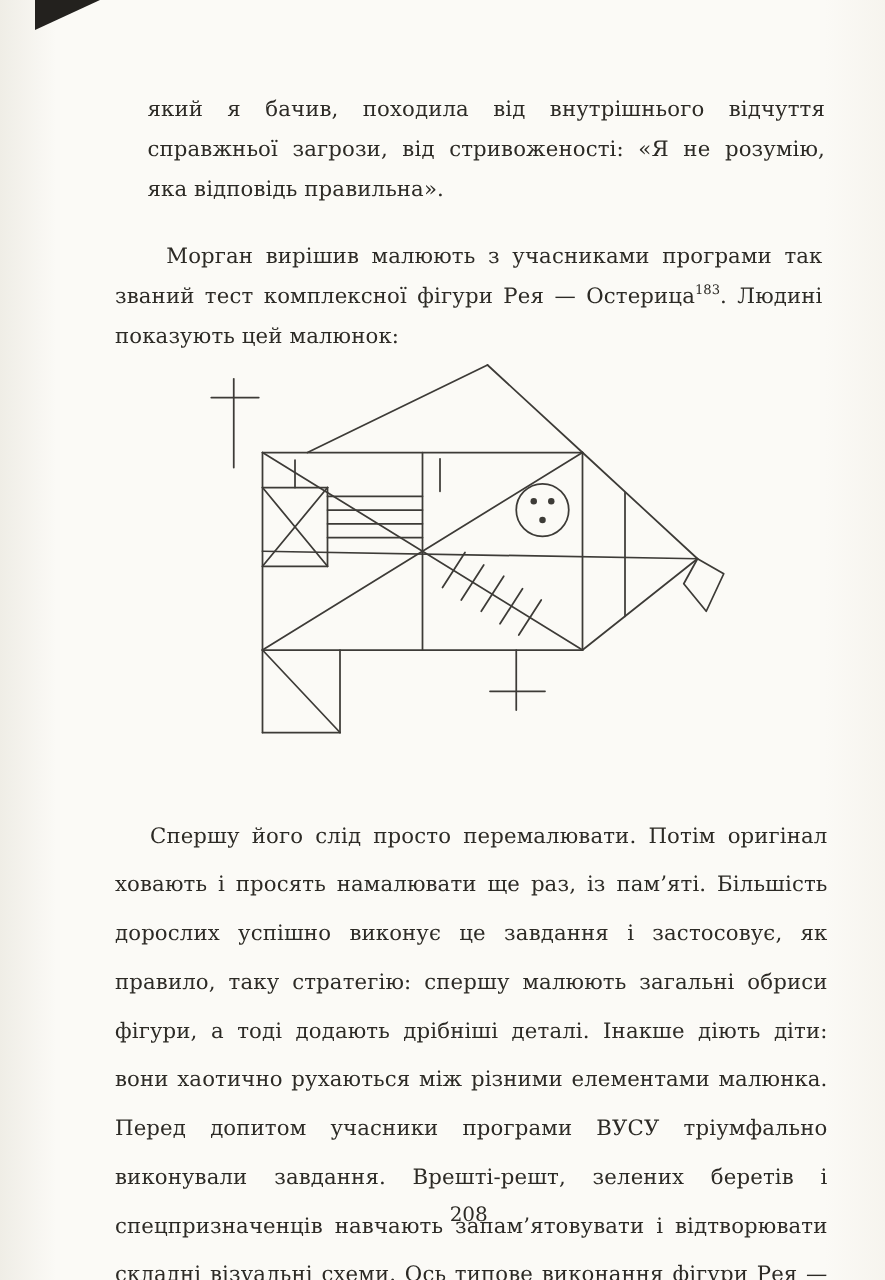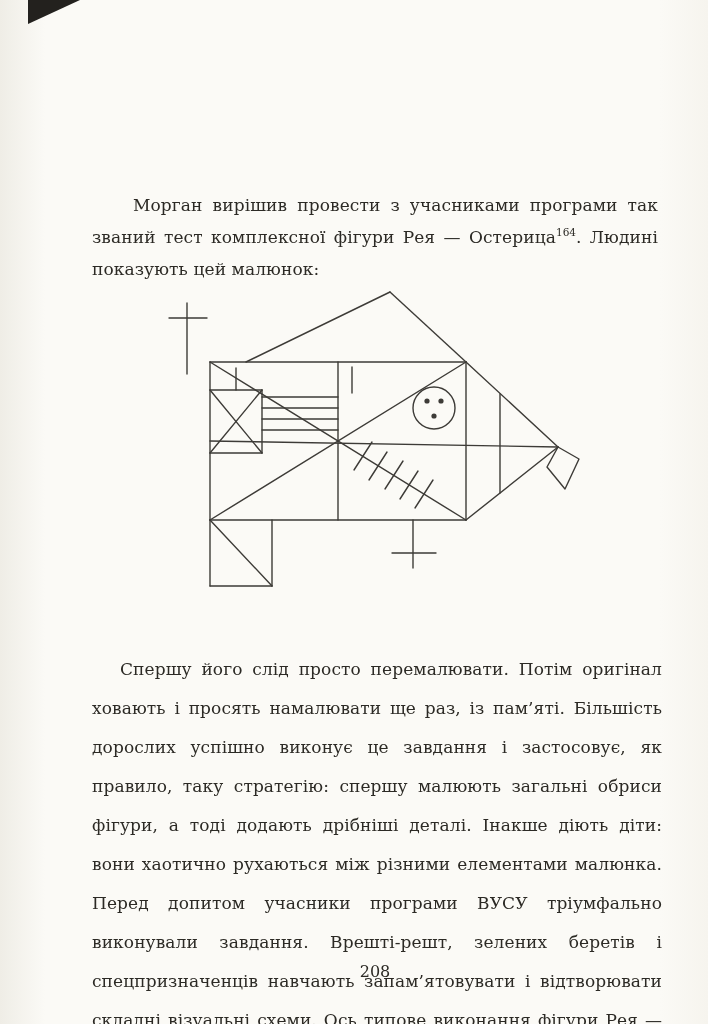--- a/index.html
+++ b/index.html
@@ -42,22 +42,23 @@
     border-right:52px solid transparent;
   }
 </style>
 </head>
 <body>
 
 <div class="page">
 
   <div class="corner-artifact"></div>
 
+  <p class="para p1">який я бачив, походила від внутрішнього відчуття справжньої загрози, від стривоженості: «Я не розумію, яка відповідь правильна».</p>
 
-  <p class="para p2"><span>Морган вирішив провести з учасниками програми так званий тест комплексної фігури Рея — Остерица</span><sup class="fn">164</sup><span>. Людині показують цей малюнок:</span></p>
+  <p class="para p2"><span>Морган вирішив малюють з учасниками програми так званий тест комплексної фігури Рея — Остерица</span><sup class="fn">183</sup><span>. Людині показують цей малюнок:</span></p>
 
   <svg class="figure-svg" viewBox="0 0 708 1024" xmlns="http://www.w3.org/2000/svg">
       <line x1="210" y1="362" x2="466" y2="362"></line>
       <line x1="466" y1="362" x2="466" y2="520"></line>
       <line x1="210" y1="520" x2="466" y2="520"></line>
       <line x1="210" y1="362" x2="210" y2="520"></line>
       <line x1="210" y1="362" x2="466" y2="520"></line>
       <line x1="466" y1="362" x2="210" y2="520"></line>
       <line x1="338" y1="362" x2="338" y2="520"></line>
       <line x1="210" y1="441" x2="558" y2="447"></line>

